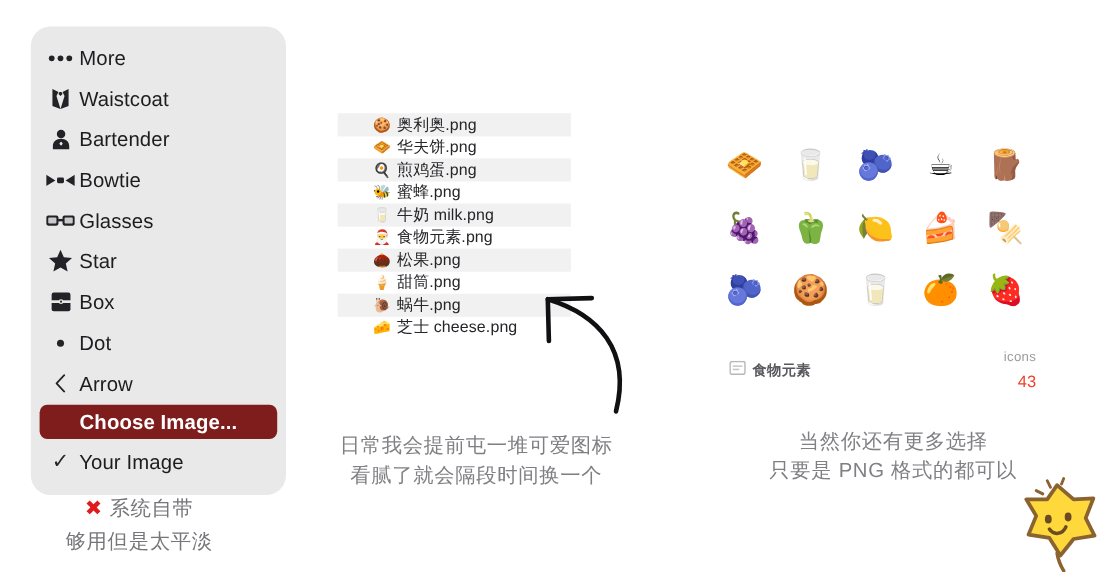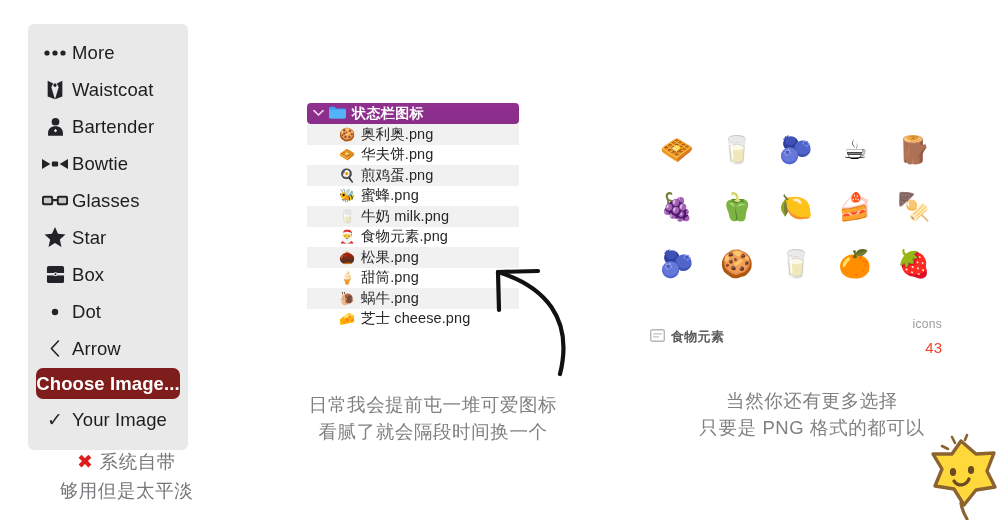--- a/index.html
+++ b/index.html
@@ -16,23 +16,23 @@
     -webkit-font-smoothing: antialiased;
   }
 
   
   .abs { position: absolute; }
 
   
   #menu-panel {
     left: 28px;
     top: 24px;
-    width: 160px;
+    width: 232px;
     background: #e9e9e9;
-    border-radius: 6px;
+    border-radius: 18px;
     padding: 10px 0 12px 0;
     box-sizing: border-box;
   }
   .menu-item {
     display: flex;
     align-items: center;
     height: 37px;
     padding: 0 14px 0 10px;
     box-sizing: border-box;
   }
@@ -149,20 +149,21 @@
   #icon-grid-footer {
     display: flex;
     align-items: center;
     margin-top: 24px;
     padding: 0 2px;
   }
   #grid-cat {
     display: flex;
     align-items: center;
     gap: 6px;
+    margin-left: 13px;
   }
   #grid-cat .cat-label {
     font-size: 13px;
     color: #5a5a5e;
     font-weight: 600;
     letter-spacing: .3px;
   }
   #grid-count {
     margin-left: auto;
     display: flex;
@@ -310,34 +311,20 @@
 
   <div class="menu-item checked">
     <span class="menu-ico">✓</span>
     <span class="menu-label">Your Image</span>
   </div>
 
 </div>
 
 <div class="abs" id="file-list">
 
-  <div id="file-list-header">
-    <span class="chev">
-      <svg width="11" height="8" viewBox="0 0 11 8">
-          <path d="M1 1.6L5.5 6 10 1.6" fill="none" stroke="#f0d9f0" stroke-width="1.6" stroke-linecap="round" stroke-linejoin="round"></path>
-        </svg>
-    </span>
-    <span class="folder">
-      <svg width="17" height="13" viewBox="0 0 17 13">
-          <path d="M0 2.2a1.4 1.4 0 011.4-1.4h4.2l1.5 1.6h8.5A1.4 1.4 0 0117 3.8v7.3a1.4 1.4 0 01-1.4 1.4H1.4A1.4 1.4 0 010 11.1z" fill="#3ea0f0"></path>
-          <path d="M0 3.8h17v7.3a1.4 1.4 0 01-1.4 1.4H1.4A1.4 1.4 0 010 11.1z" fill="#56b2f7"></path>
-        </svg>
-    </span>
-    <span class="hdr-text">状态栏图标</span>
-  </div>
 
   <div class="file-row stripe">
     <span class="file-emoji">🍪</span>
     <span class="file-name">奥利奥.png</span>
   </div>
   <div class="file-row">
     <span class="file-emoji">🧇</span>
     <span class="file-name">华夫饼.png</span>
   </div>
   <div class="file-row stripe">

